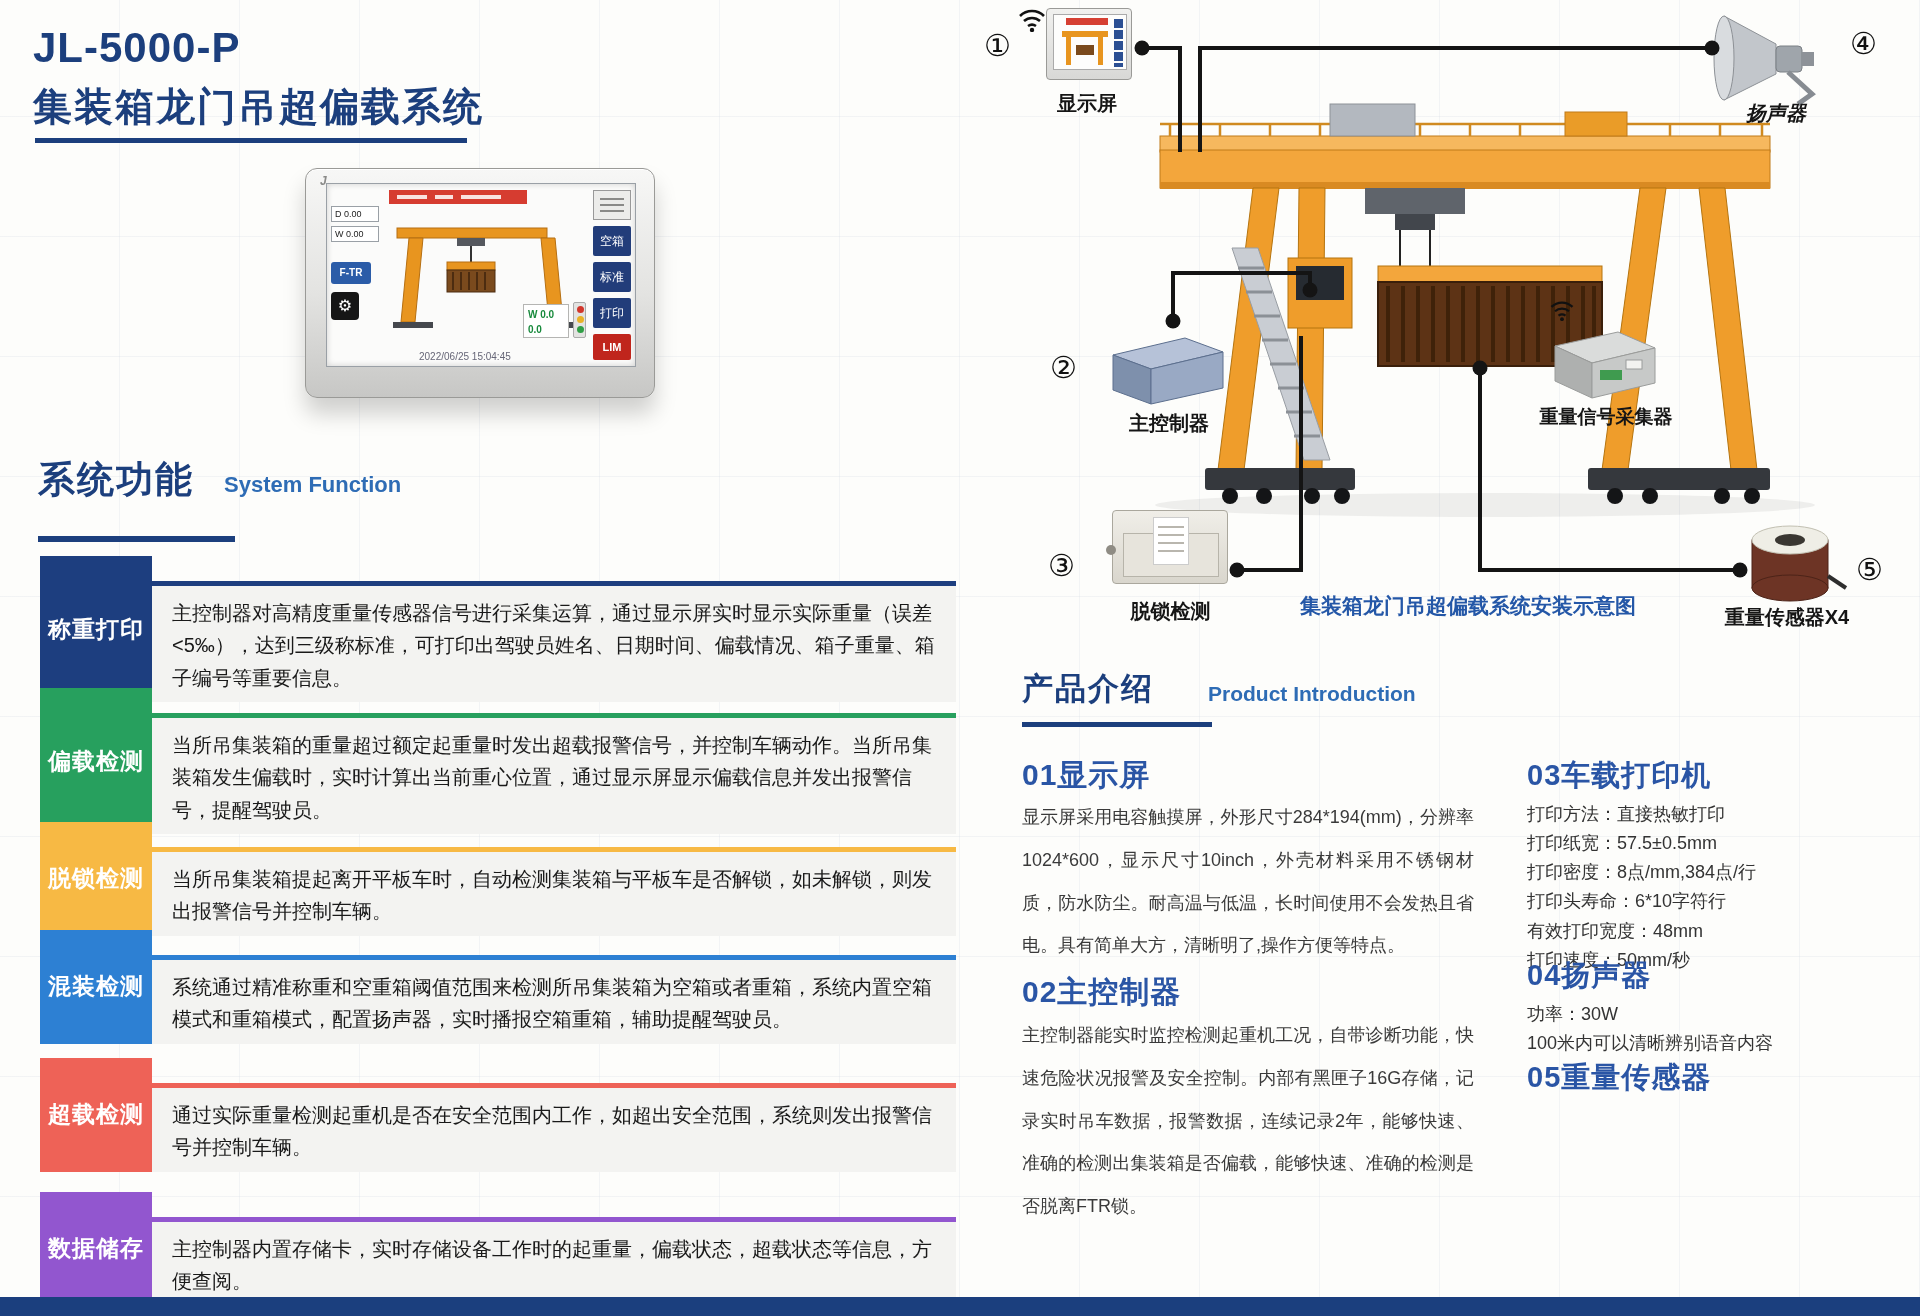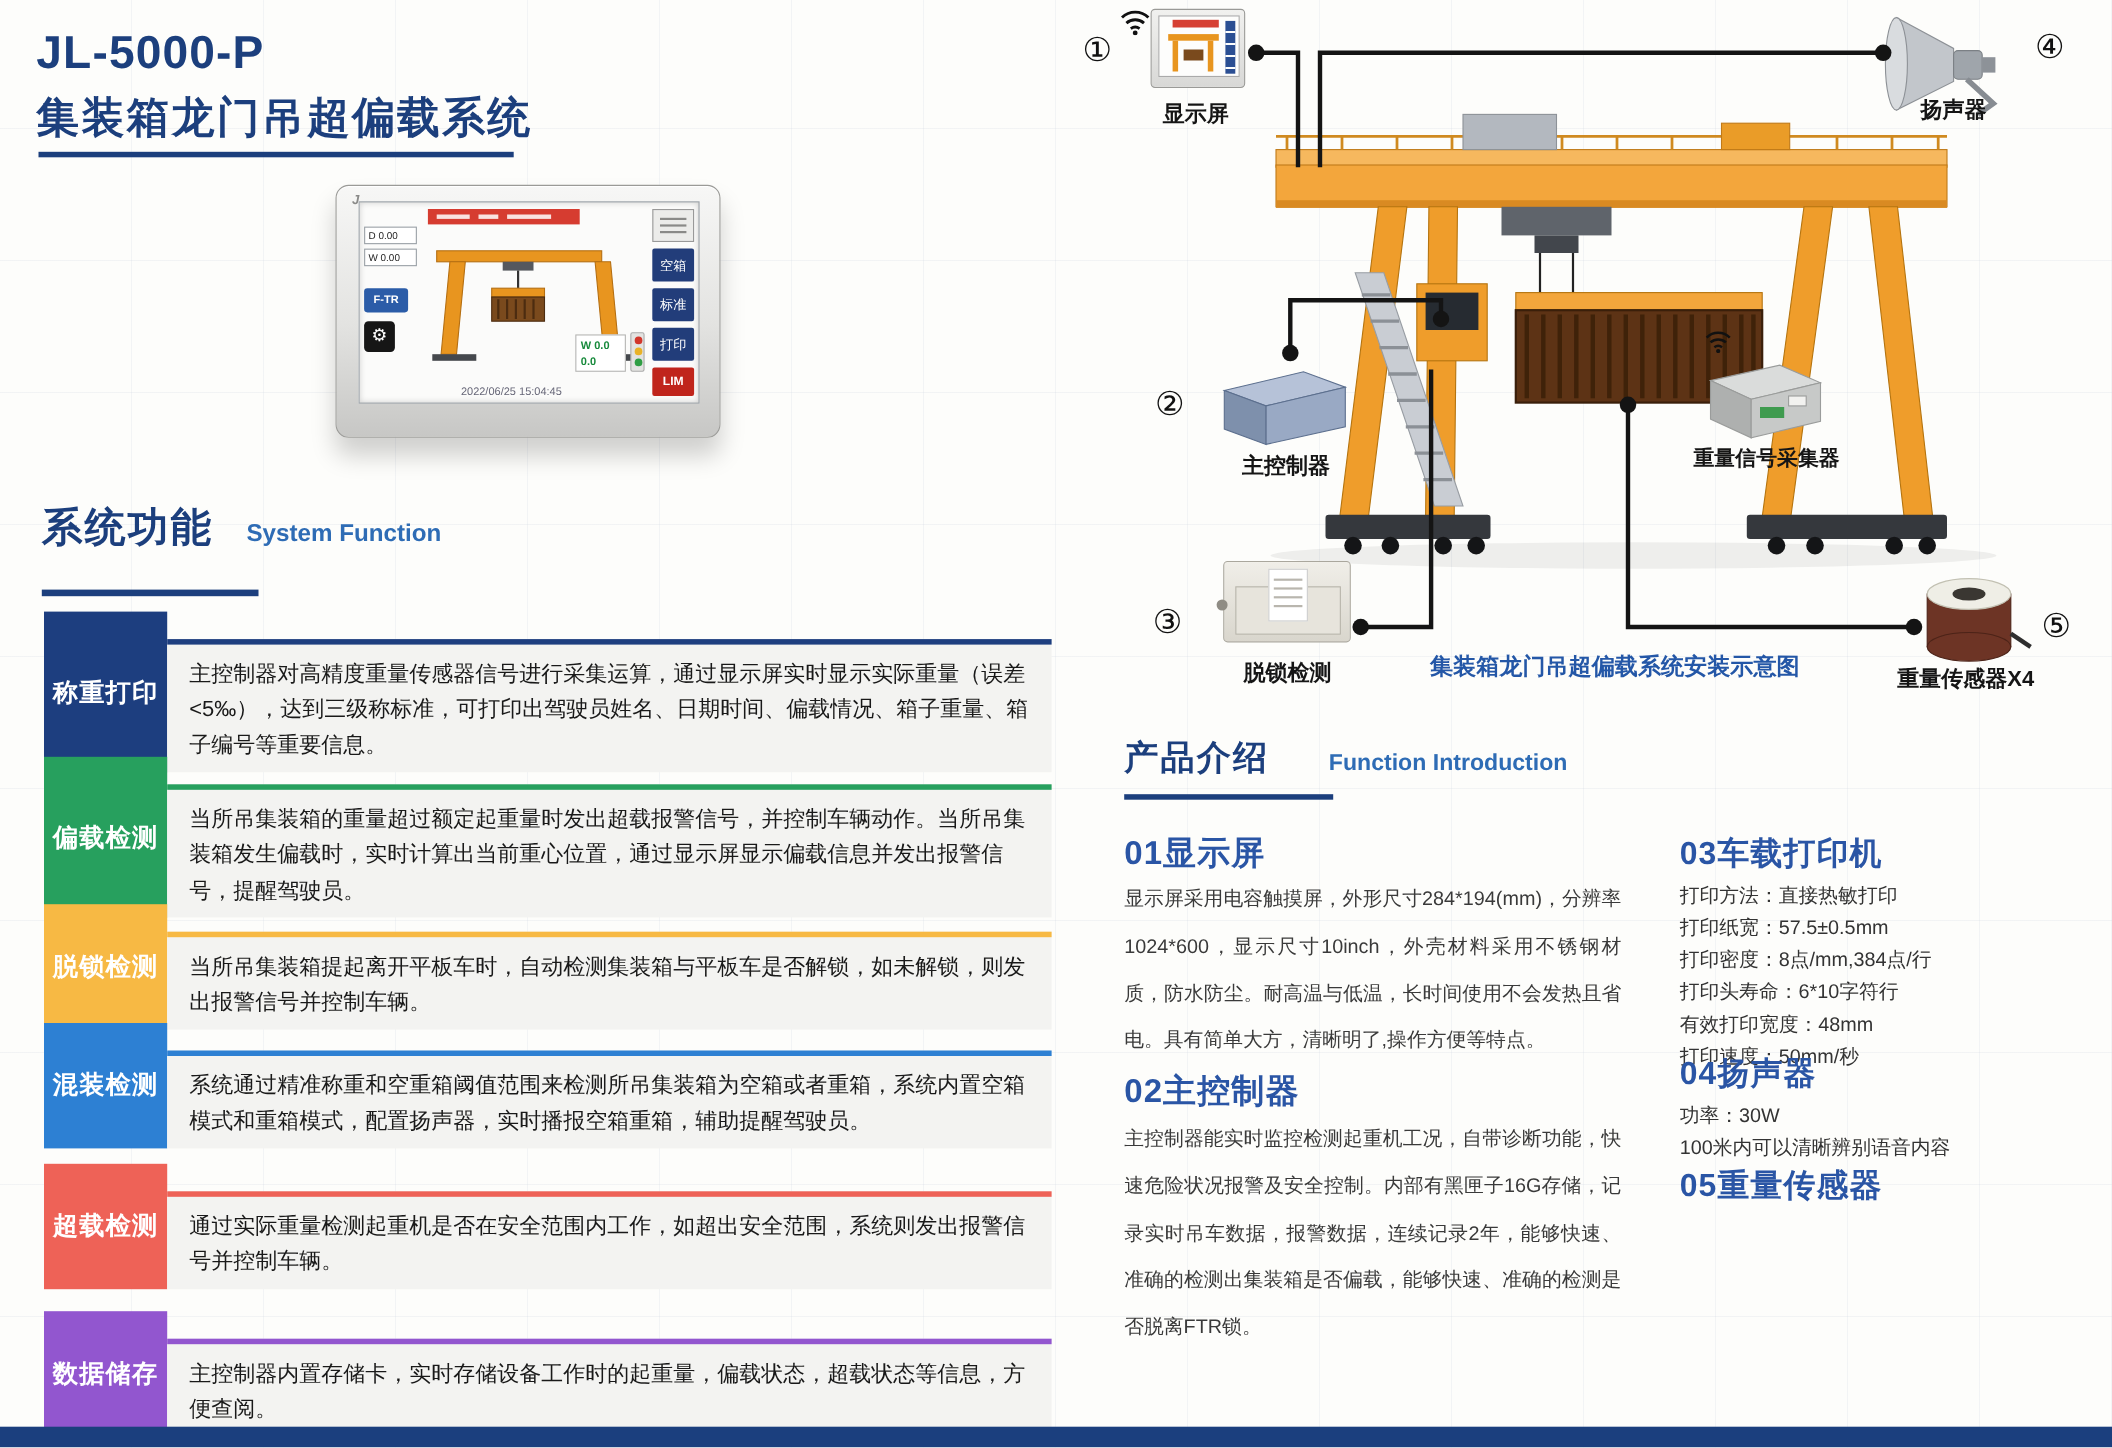--- a/index.html
+++ b/index.html
@@ -292,21 +292,21 @@
       <div class="thumb-crane"></div>
       <div class="thumb-leg1"></div>
       <div class="thumb-leg2"></div>
       <div class="thumb-cont"></div>
       <div class="thumb-strip"></div>
     </div>
   </div>
   <div class="abs d-label" style="left:1032px;top:90px;width:110px;">显示屏</div>
 
   <div class="abs num" style="left:1850px;top:26px;">④</div>
-  <div class="abs d-label" style="left:1726px;top:86px;width:100px;">扬声器</div>
+  <div class="abs d-label" style="left:1726px;top:100px;width:100px;font-style:italic;">扬声器</div>
 
   <div class="abs num" style="left:1050px;top:350px;">②</div>
   <div class="abs d-label" style="left:1108px;top:410px;width:122px;">主控制器</div>
 
   <svg class="abs wifi" style="left:1548px;top:298px;width:28px;height:23px;" viewBox="0 0 32 26">
     <path d="M4,10 A17,17 0 0 1 28,10 M8,15 A12,12 0 0 1 24,15 M12,20 A7,7 0 0 1 20,20" stroke="#111" stroke-width="2.6" fill="none"></path>
     <circle cx="16" cy="24" r="2.2" fill="#111"></circle>
   </svg>
   <div class="abs d-label" style="left:1530px;top:404px;width:152px;font-size:19px;">重量信号采集器</div>
 
@@ -322,21 +322,21 @@
     <div class="printer-knob"></div>
   </div>
   <div class="abs d-label" style="left:1108px;top:598px;width:125px;">脱锁检测</div>
 
   <div class="abs d-caption">集装箱龙门吊超偏载系统安装示意图</div>
 
   <div class="abs num" style="left:1856px;top:552px;">⑤</div>
   <div class="abs d-label" style="left:1712px;top:604px;width:150px;">重量传感器X4</div>
 
   <div class="abs pi-title">产品介绍</div>
-  <div class="abs pi-en">Function Introduction</div>
+  <div class="abs pi-en">Product Introduction</div>
   <div class="abs pi-underline"></div>
 
   <div class="abs pi-h" style="left:1022px;top:755px;">01显示屏</div>
   <div class="abs pi-body" style="left:1022px;top:796px;">显示屏采用电容触摸屏，外形尺寸284*194(mm)，分辨率1024*600，显示尺寸10inch，外壳材料采用不锈钢材质，防水防尘。耐高温与低温，长时间使用不会发热且省电。具有简单大方，清晰明了,操作方便等特点。</div>
 
   <div class="abs pi-h" style="left:1022px;top:972px;">02主控制器</div>
   <div class="abs pi-body" style="left:1022px;top:1014px;">主控制器能实时监控检测起重机工况，自带诊断功能，快速危险状况报警及安全控制。内部有黑匣子16G存储，记录实时吊车数据，报警数据，连续记录2年，能够快速、准确的检测出集装箱是否偏载，能够快速、准确的检测是否脱离FTR锁。</div>
 
   <div class="abs pi-h2" style="left:1527px;top:756px;">03车载打印机</div>
   <div class="abs" style="left:1527px;top:800px;">

